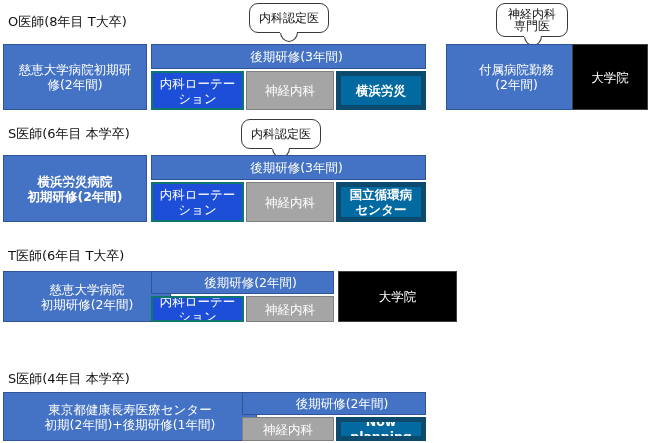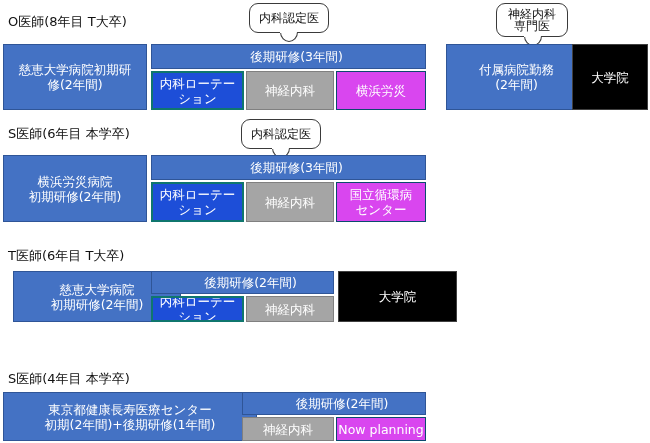--- a/index.html
+++ b/index.html
@@ -53,22 +53,23 @@
   }
   .orange {
     background: #1d4ed8;
     border: 2px solid #0f766e;
   }
   .gray {
     background: #A5A5A5;
     border: 1px solid #808080;
   }
   .green {
-    background: #d946ef;
-    border: 1px solid #0c4a6e;
+    background: #0369a1;
+    border: 5px solid #0c4a6e;
+    font-weight: bold;
   }
   .black {
     background: #000000;
     border: 1px solid #404040;
   }
   .callout {
     position: absolute;
     box-sizing: border-box;
     border: 1.3px solid #3A3A3A;
     border-radius: 9px;
@@ -126,34 +127,34 @@
 
   <div class="box blue" style="left:446px; top:44px; width:141px; height:66px;">付属病院勤務
 (2年間)</div>
   <div class="box black" style="left:572px; top:44px; width:76px; height:66px;">大学院</div>
 
   <div class="row-label" style="left:8px; top:126px;">S医師(6年目 本学卒)</div>
 
   <div class="callout" style="left:241px; top:119px; width:80px; height:30px;">内科認定医</div>
   <div class="callout-tail" style="left:272px; top:148px;"></div>
 
-  <div class="box blue" style="left:3px; top:155px; width:144px; height:67px;">横浜労災病院
+  <div class="box blue" style="left:3px; top:155px; width:144px; height:67px;font-weight:bold;">横浜労災病院
 初期研修(2年間)</div>
 
   <div class="box blue-bar" style="left:151px; top:155px; width:275px; height:25px;">後期研修(3年間)</div>
 
   <div class="box orange" style="left:151px; top:182px; width:93px; height:40px;">内科ローテー
 ション</div>
   <div class="box gray" style="left:246px; top:182px; width:88px; height:40px;">神経内科</div>
   <div class="box green" style="left:336px; top:182px; width:90px; height:40px;">国立循環病
 センター</div>
 
   <div class="row-label" style="left:8px; top:248px;">T医師(6年目 T大卒)</div>
 
-  <div class="box blue" style="left:13px; top:271px; width:168px; height:51px;">慈恵大学病院
+  <div class="box blue" style="left:3px; top:271px; width:168px; height:51px;">慈恵大学病院
 初期研修(2年間)</div>
 
   <div class="box blue-bar" style="left:151px; top:271px; width:183px; height:23px;">後期研修(2年間)</div>
 
   <div class="box orange" style="left:151px; top:296px; width:93px; height:26px;">内科ローテー
 ション</div>
   <div class="box gray" style="left:246px; top:296px; width:88px; height:26px;">神経内科</div>
 
   <div class="box black" style="left:338px; top:271px; width:119px; height:51px;">大学院</div>
 

